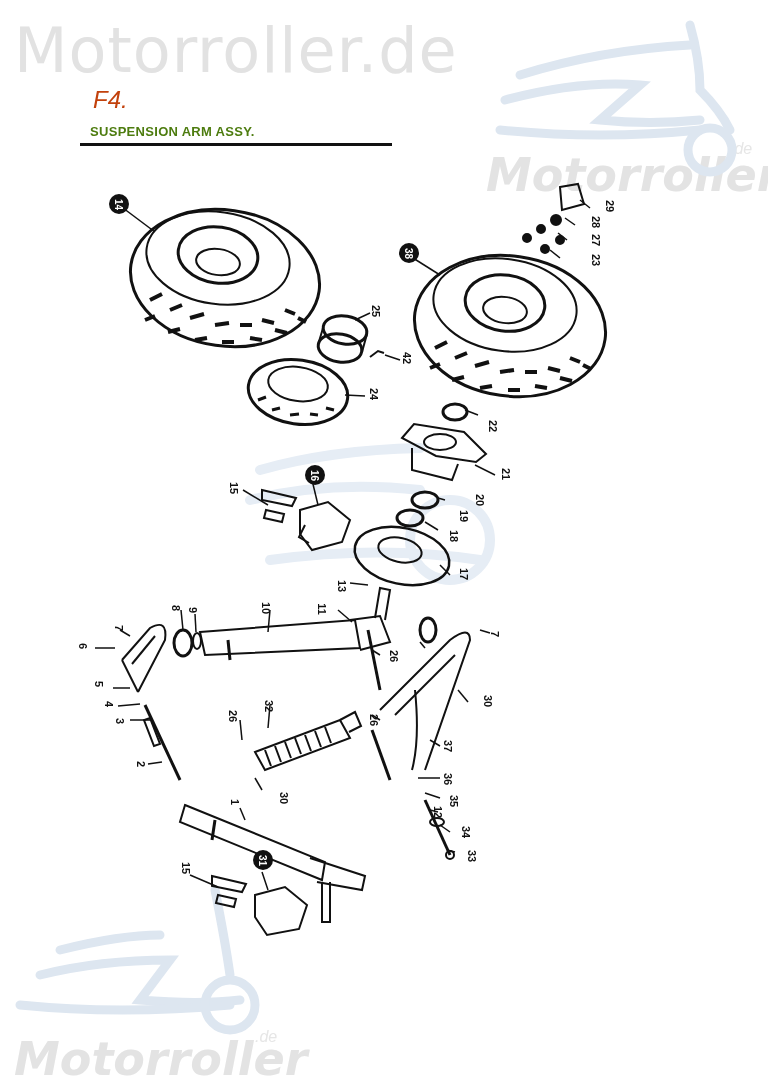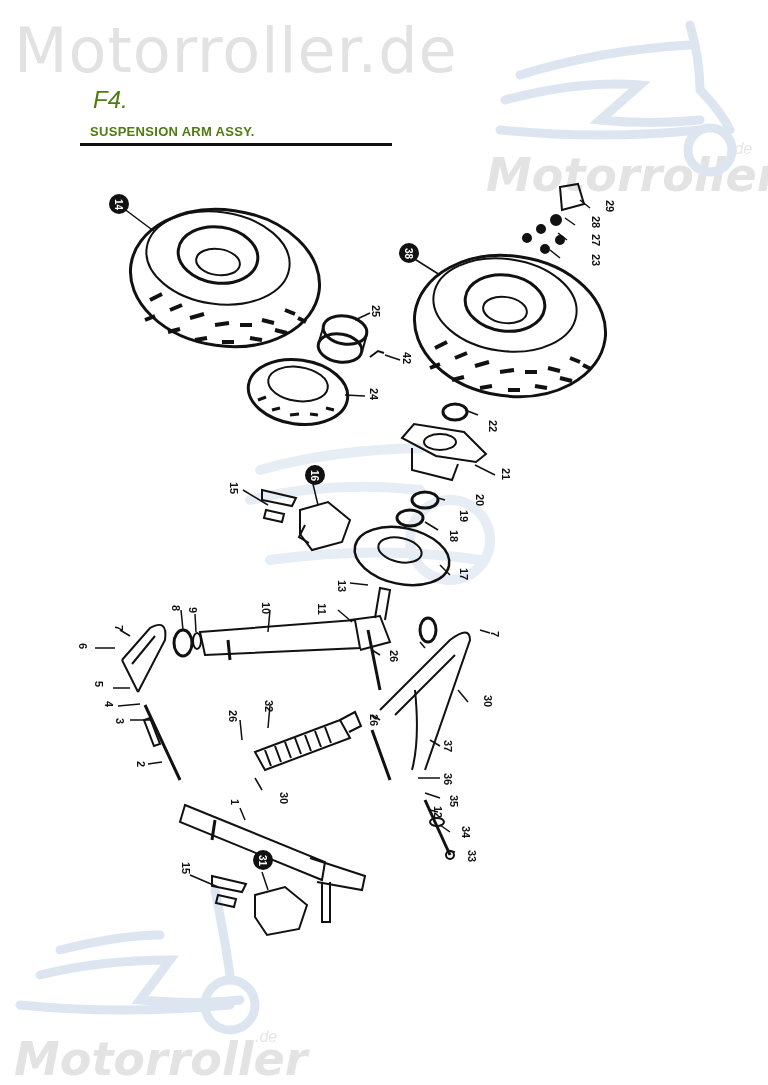--- a/index.html
+++ b/index.html
@@ -3,21 +3,21 @@
 <meta charset="utf-8">
 <style>
   html, body { margin:0; padding:0; background:#ffffff; }
   body { width:768px; height:1085px; position:relative; overflow:hidden; font-family:"Liberation Sans", sans-serif; }
   .wm-top { position:absolute; left:14px; top:14px; font-size:62px; color:#e2e2e2; letter-spacing:1px; font-family:"DejaVu Sans", sans-serif; font-weight:normal; }
   .wm-bottom, .wm-right { position:absolute; font-family:"DejaVu Sans", sans-serif; font-weight:bold; font-style:italic; color:#e3e3e3; }
   .wm-right { left:486px; top:148px; font-size:46px; }
   .wm-right-de { position:absolute; left:730px; top:140px; font-size:16px; color:#e6e6e6; font-style:italic; }
   .wm-bottom { left:14px; top:1032px; font-size:46px; }
   .wm-bottom-de { position:absolute; left:255px; top:1028px; font-size:16px; color:#e6e6e6; font-style:italic; }
-  .fig-no { position:absolute; left:93px; top:86px; font-size:24px; font-style:italic; color:#4d7c0f; }
+  .fig-no { position:absolute; left:93px; top:86px; font-size:24px; font-style:italic; color:#c2410c; }
   .fig-title { position:absolute; left:90px; top:124px; font-size:13px; font-weight:bold; color:#4d7c0f; letter-spacing:0.3px; }
   .fig-rule { position:absolute; left:80px; top:143px; width:312px; height:3px; background:#111; }
   svg.drawing { position:absolute; left:0; top:0; }
   .lbl { position:absolute; font-size:11px; font-weight:bold; color:#111; transform:rotate(90deg); transform-origin:center; white-space:nowrap; }
   .callout { position:absolute; width:20px; height:20px; border-radius:50%; background:#111; color:#fff; font-size:10px; font-weight:bold; display:flex; align-items:center; justify-content:center; }
   .callout span { transform:rotate(90deg); display:inline-block; }
 </style>
 </head>
 <body>
 

